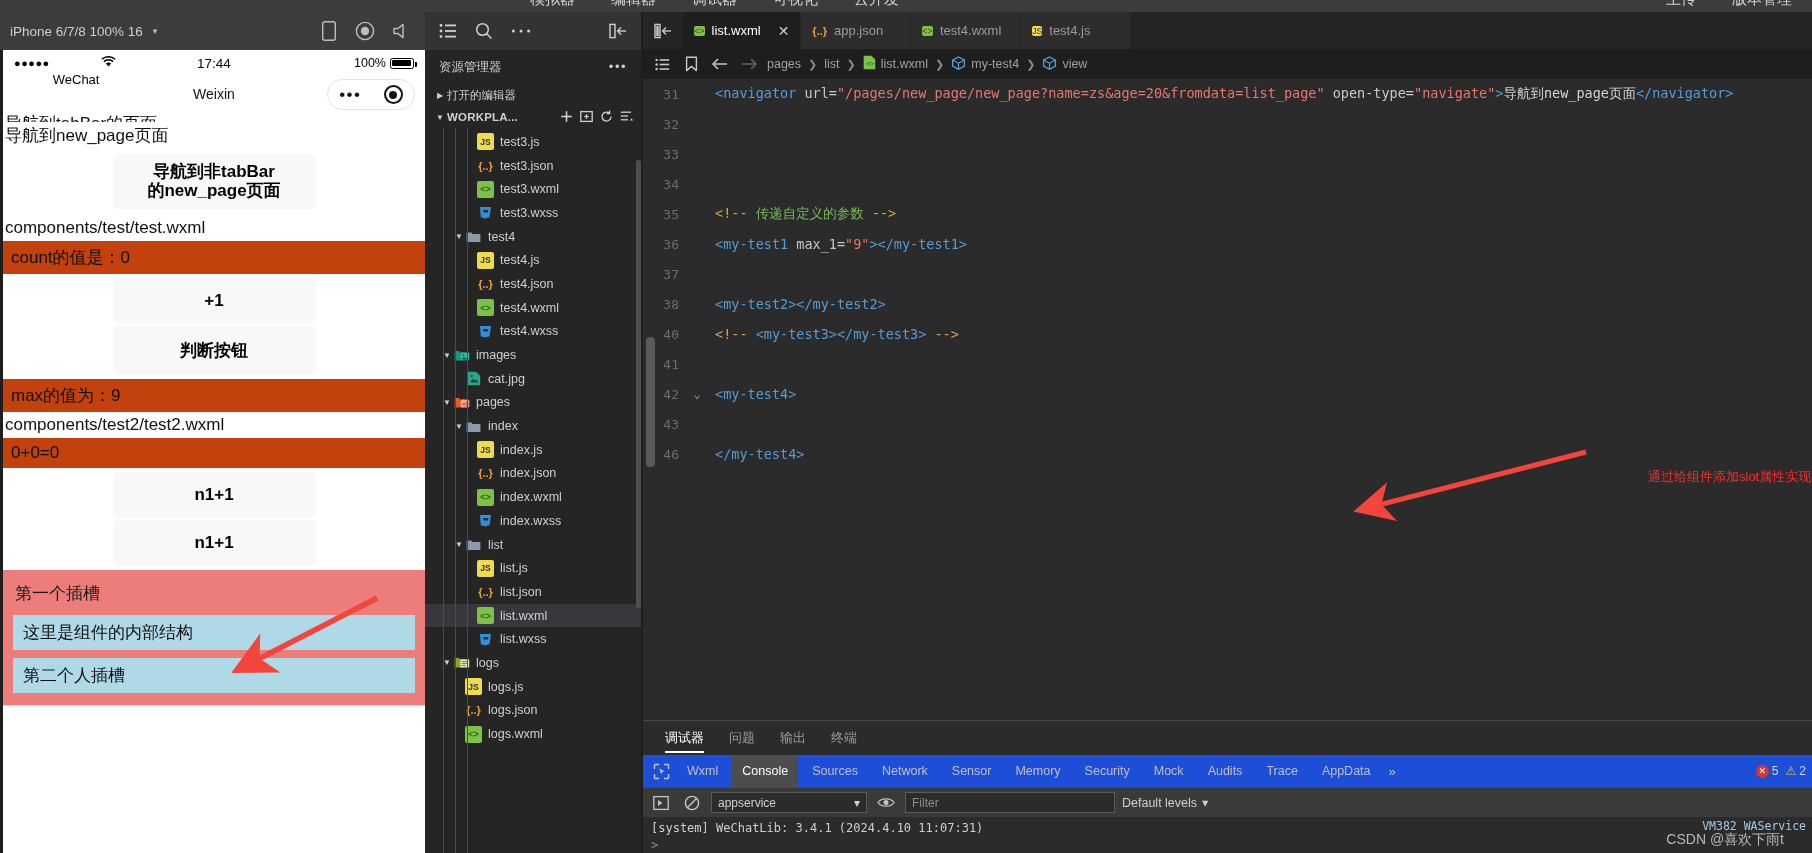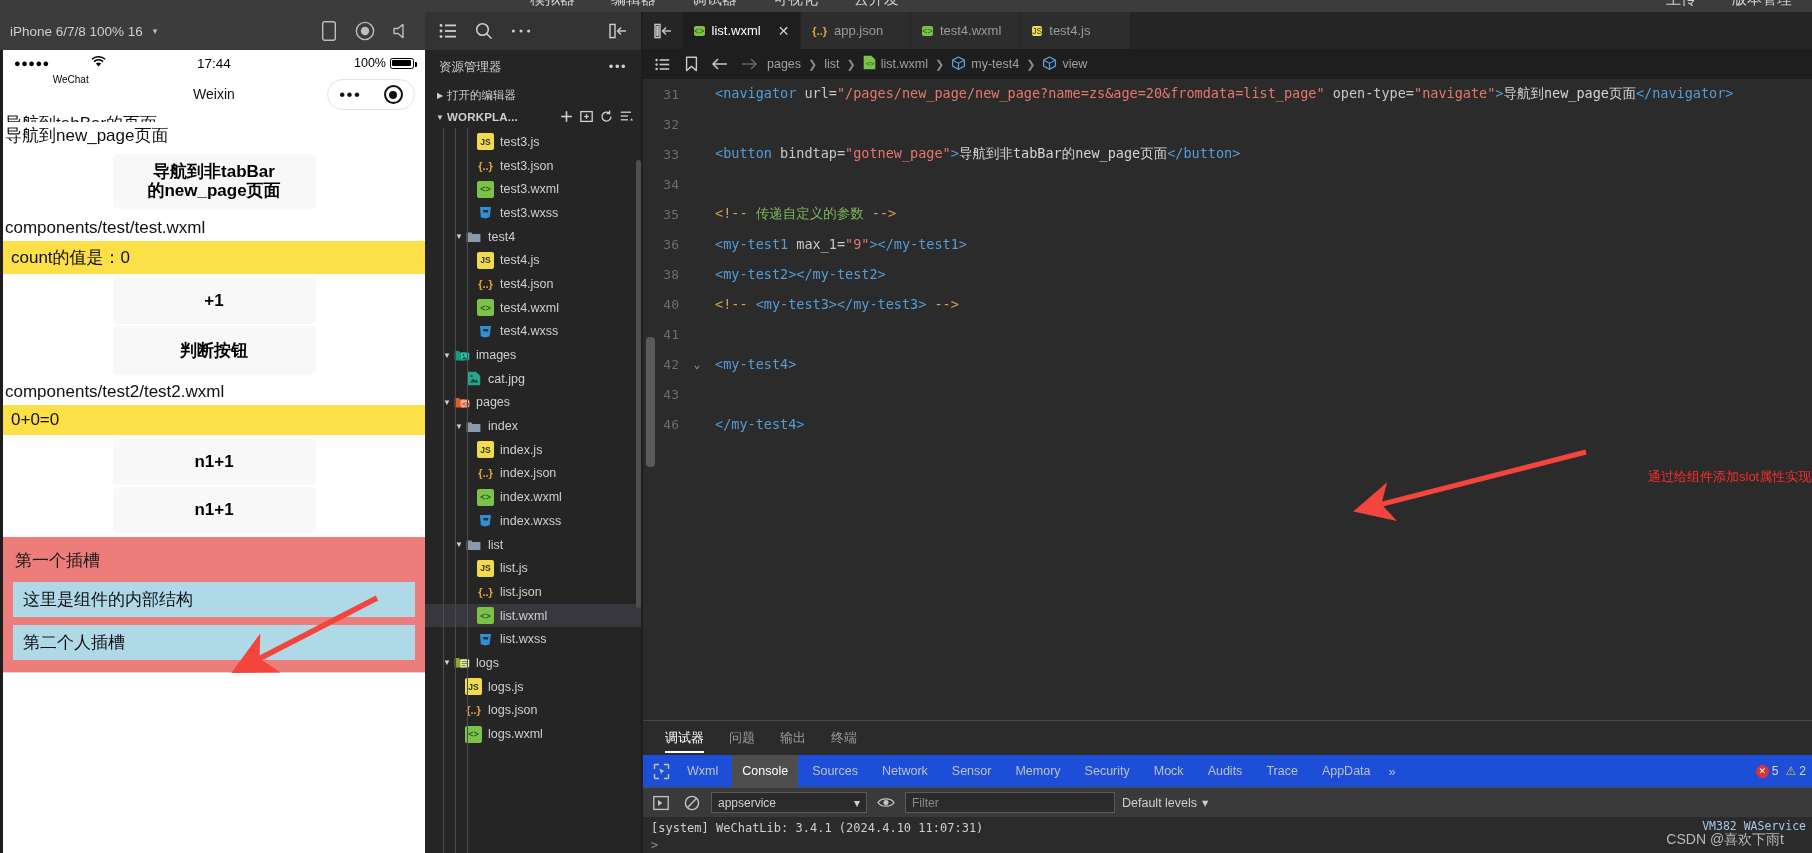--- a/index.html
+++ b/index.html
@@ -38,21 +38,21 @@
   .simbar .caret { font-size: 9px; color: #bdbdbd; margin-left: 2px; }
   .simbar .spacer { flex: 1; }
   .simbar .ico { width: 28px; height: 28px; display: flex; align-items: center; justify-content: center; color: #bdbdbd; }
   .simbar svg { display: block; }
 
   .phone { flex: 1; background: #ffffff; border-left: 3px solid #1d1d1d; position: relative; overflow: hidden; }
   .statusbar {
     height: 26px; display: flex; align-items: center; padding: 0 11px; font-size: 12.5px; color: #000;
   }
   .statusbar .dots { letter-spacing: 0.5px; font-size: 11px; }
-  .statusbar .carrier { margin-left: 3px; font-size: 10px; margin-top: 32px; }
+  .statusbar .carrier { margin-left: 3px; font-size: 13px; margin-top: 32px; }
   .statusbar .wifi { margin-left: 2px; }
   .statusbar .clock { position: absolute; left: 0; right: 0; text-align: center; font-size: 13.5px; }
   .statusbar .right { margin-left: auto; display: flex; align-items: center; gap: 4px; z-index: 2; }
   .battery { width: 24px; height: 11px; border: 1.4px solid #000; border-radius: 2.5px; position: relative; }
   .battery::after { content:''; position:absolute; right:-3.5px; top:3px; width:2px; height:5px; background:#000; border-radius:0 1px 1px 0; }
   .battery i { position: absolute; left: 1.2px; top: 1.2px; bottom: 1.2px; width: 19px; background: #000; border-radius: 1px; display:block; }
 
   .navbar { height: 36px; position: relative; display: flex; align-items: center; justify-content: center; }
   .navbar .title { font-size: 14px; color: #111; }
   .capsule {
@@ -72,21 +72,21 @@
     text-align: center; font-size: 17px; font-weight: bold; color: #000;
     padding: 13px 0; line-height: 1.1;
   }
   .wxbtn.stack2 { padding: 9px 0; }
   .wxbtn-group { margin: 4px auto; width: 203px; }
   .wxbtn-group > div {
     background: #f8f8f8; border-radius: 5px; text-align: center;
     font-size: 17px; font-weight: bold; color: #000; padding: 13px 0;
   }
   .wxbtn-group > div + div { margin-top: 2px; }
-  .blueband { background: #fde047; font-size: 17px; color: #111; padding: 5px 8px; }
+  .blueband { background: #c2410c; font-size: 17px; color: #111; padding: 5px 8px; }
   .pathline { font-size: 17px; color: #111; padding: 3px 2px; white-space: nowrap; }
   .redbox { background: #ec7d7b; padding: 10px 0 12px 0; margin-top: 4px; }
   .redbox .slotlabel { font-size: 17px; color: #1a1a1a; padding: 2px 12px 10px 12px; }
   .redbox .inner { background: #b0d9e8; font-size: 17px; color: #111; padding: 6px 10px; margin: 0 10px 8px 10px; }
   .redbox .inner:last-child { margin-bottom: 0; }
   .bottomstrip { height: 22px; background: #fff; border-top: 1px solid #d8d8d8; }
 
   
   .arrow-sim { position: absolute; left: 222px; top: 542px; width: 160px; height: 90px; pointer-events: none; z-index: 30; }
 
@@ -260,20 +260,21 @@
           <div class="wxbtn stack2">
             <div>导航到非tabBar</div>
             <div>的new_page页面</div>
           </div>
           <div class="pathline">components/test/test.wxml</div>
           <div class="blueband">count的值是：0</div>
           <div class="wxbtn-group">
             <div>+1</div>
             <div>判断按钮</div>
           </div>
+          <div class="blueband">max的值为：9</div>
           <div class="pathline">components/test2/test2.wxml</div>
           <div class="blueband">0+0=0</div>
           <div class="wxbtn-group">
             <div>n1+1</div>
             <div>n1+1</div>
           </div>
           <div class="redbox">
             <div class="slotlabel">第一个插槽</div>
             <div class="inner">这里是组件的内部结构</div>
             <div class="inner">第二个人插槽</div>
@@ -673,36 +674,40 @@
             <span class="txt"><span class="tk-tag">&lt;navigator </span><span class="tk-attr">url=</span><span class="tk-str">"/pages/new_page/new_page?name=zs&amp;age=20&amp;fromdata=list_page"</span><span class="tk-attr"> open-type=</span><span class="tk-str">"navigate"</span><span class="tk-tag">&gt;</span><span class="tk-txt">导航到new_page页面</span><span class="tk-tag">&lt;/navigator&gt;</span></span>
           </div>
           <div class="cline">
             <span class="ln">32</span>
             <span class="fold"></span>
             <span class="txt"></span>
           </div>
           <div class="cline">
             <span class="ln">33</span>
             <span class="fold"></span>
-            <span class="txt"><span class="tk-tag">&lt;button </span><span class="tk-attr">bindtap=</span><span class="tk-str">"gotnew_page"</span><span class="tk-tag">&gt;</span><span class="tk-txt">导航到非tabBar的new_page页面</span><span class="tk-tag">&lt;/button&gt;</span></span>
           </div>
           <div class="cline">
             <span class="ln">34</span>
             <span class="fold"></span>
             <span class="txt"></span>
           </div>
           <div class="cline">
             <span class="ln">35</span>
             <span class="fold"></span>
             <span class="txt"><span class="tk-cmtd">&lt;!-- </span><span class="tk-cmt">传递自定义的参数</span><span class="tk-cmtd"> --&gt;</span></span>
           </div>
           <div class="cline">
             <span class="ln">36</span>
             <span class="fold"></span>
             <span class="txt"><span class="tk-tag">&lt;my-test1 </span><span class="tk-attr">max_1=</span><span class="tk-str">"9"</span><span class="tk-tag">&gt;&lt;/my-test1&gt;</span></span>
+          </div>
+          <div class="cline">
+            <span class="ln">37</span>
+            <span class="fold"></span>
+            <span class="txt"></span>
           </div>
           <div class="cline">
             <span class="ln">38</span>
             <span class="fold"></span>
             <span class="txt"><span class="tk-tag">&lt;my-test2&gt;&lt;/my-test2&gt;</span></span>
           </div>
           <div class="cline">
             <span class="ln">40</span>
             <span class="fold"></span>
             <span class="txt"><span class="tk-cmtd">&lt;!-- </span><span class="tk-tag">&lt;my-test3&gt;&lt;/my-test3&gt;</span><span class="tk-cmtd"> --&gt;</span></span>

